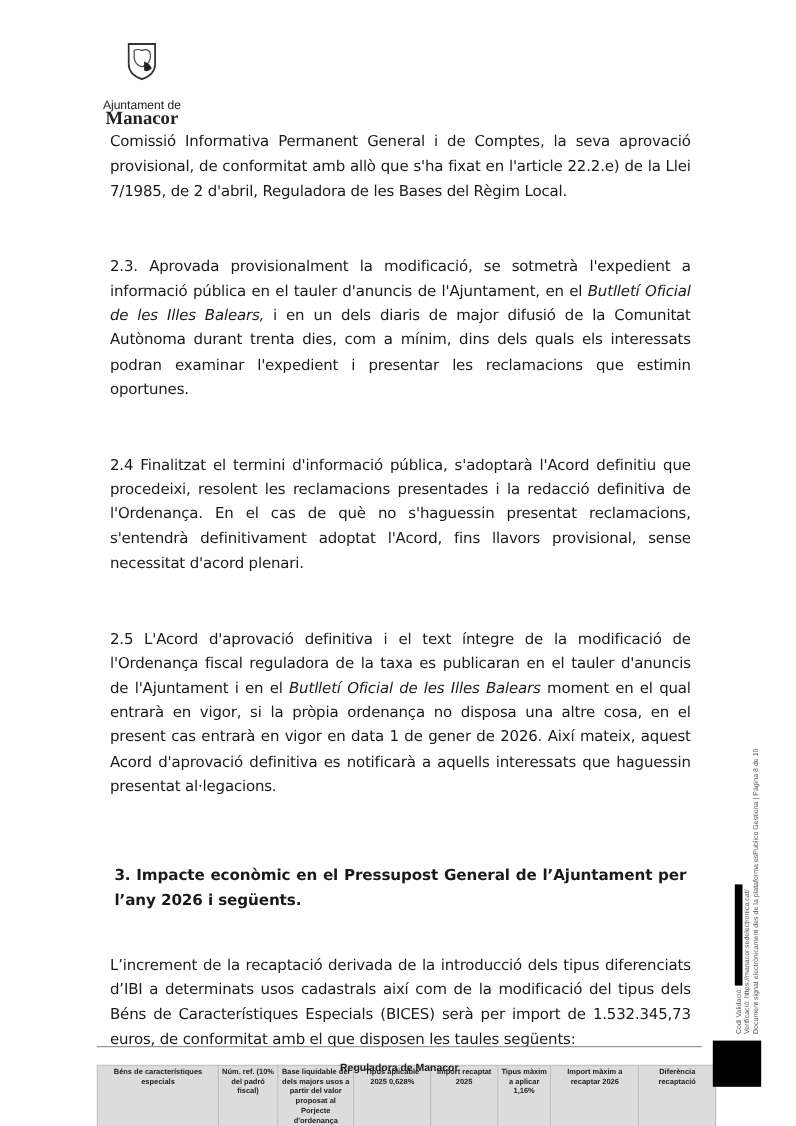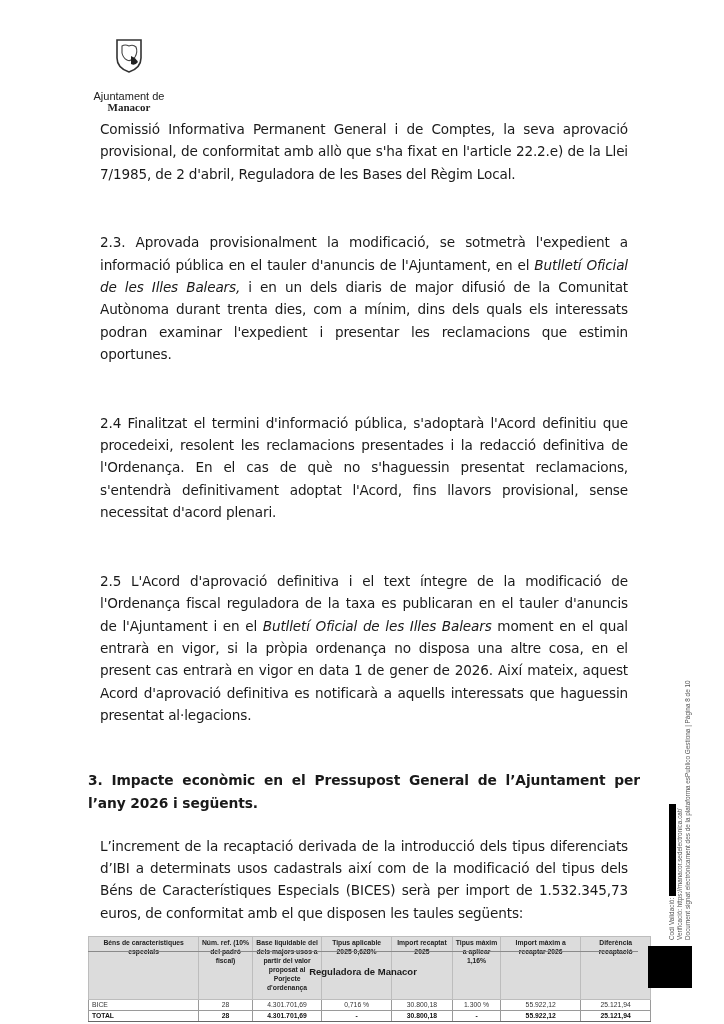--- a/index.html
+++ b/index.html
@@ -30,21 +30,21 @@
     }
     .logo .name1 {
       font-family: Liberation Sans, sans-serif;
       font-size: 11px;
       line-height: 12px;
       color: #222;
       margin-top: 16px;
     }
     .logo .name2 {
       font-family: "Liberation Serif", serif;
-      font-size: 11px;
+      font-size: 17px;
       font-weight: bold;
       line-height: 11px;
       color: #222;
     }
     .content {
       position: absolute;
       left: 88px;
       top: 106px;
       width: 552px;
     }
@@ -59,21 +59,21 @@
       font-style: italic;
     }
     .gap {
       height: 22px;
     }
     .heading {
       font-size: 13.8px;
       font-weight: bold;
       line-height: 23px;
       text-align: justify;
-      margin: 0;
+      margin: 16px;
       letter-spacing: -0.1px;
     }
     .table-caption {
       font-size: 9px;
       font-weight: bold;
       font-style: italic;
       margin: 14px 0 4px 0;
     }
     table.data {
       border-collapse: collapse;

